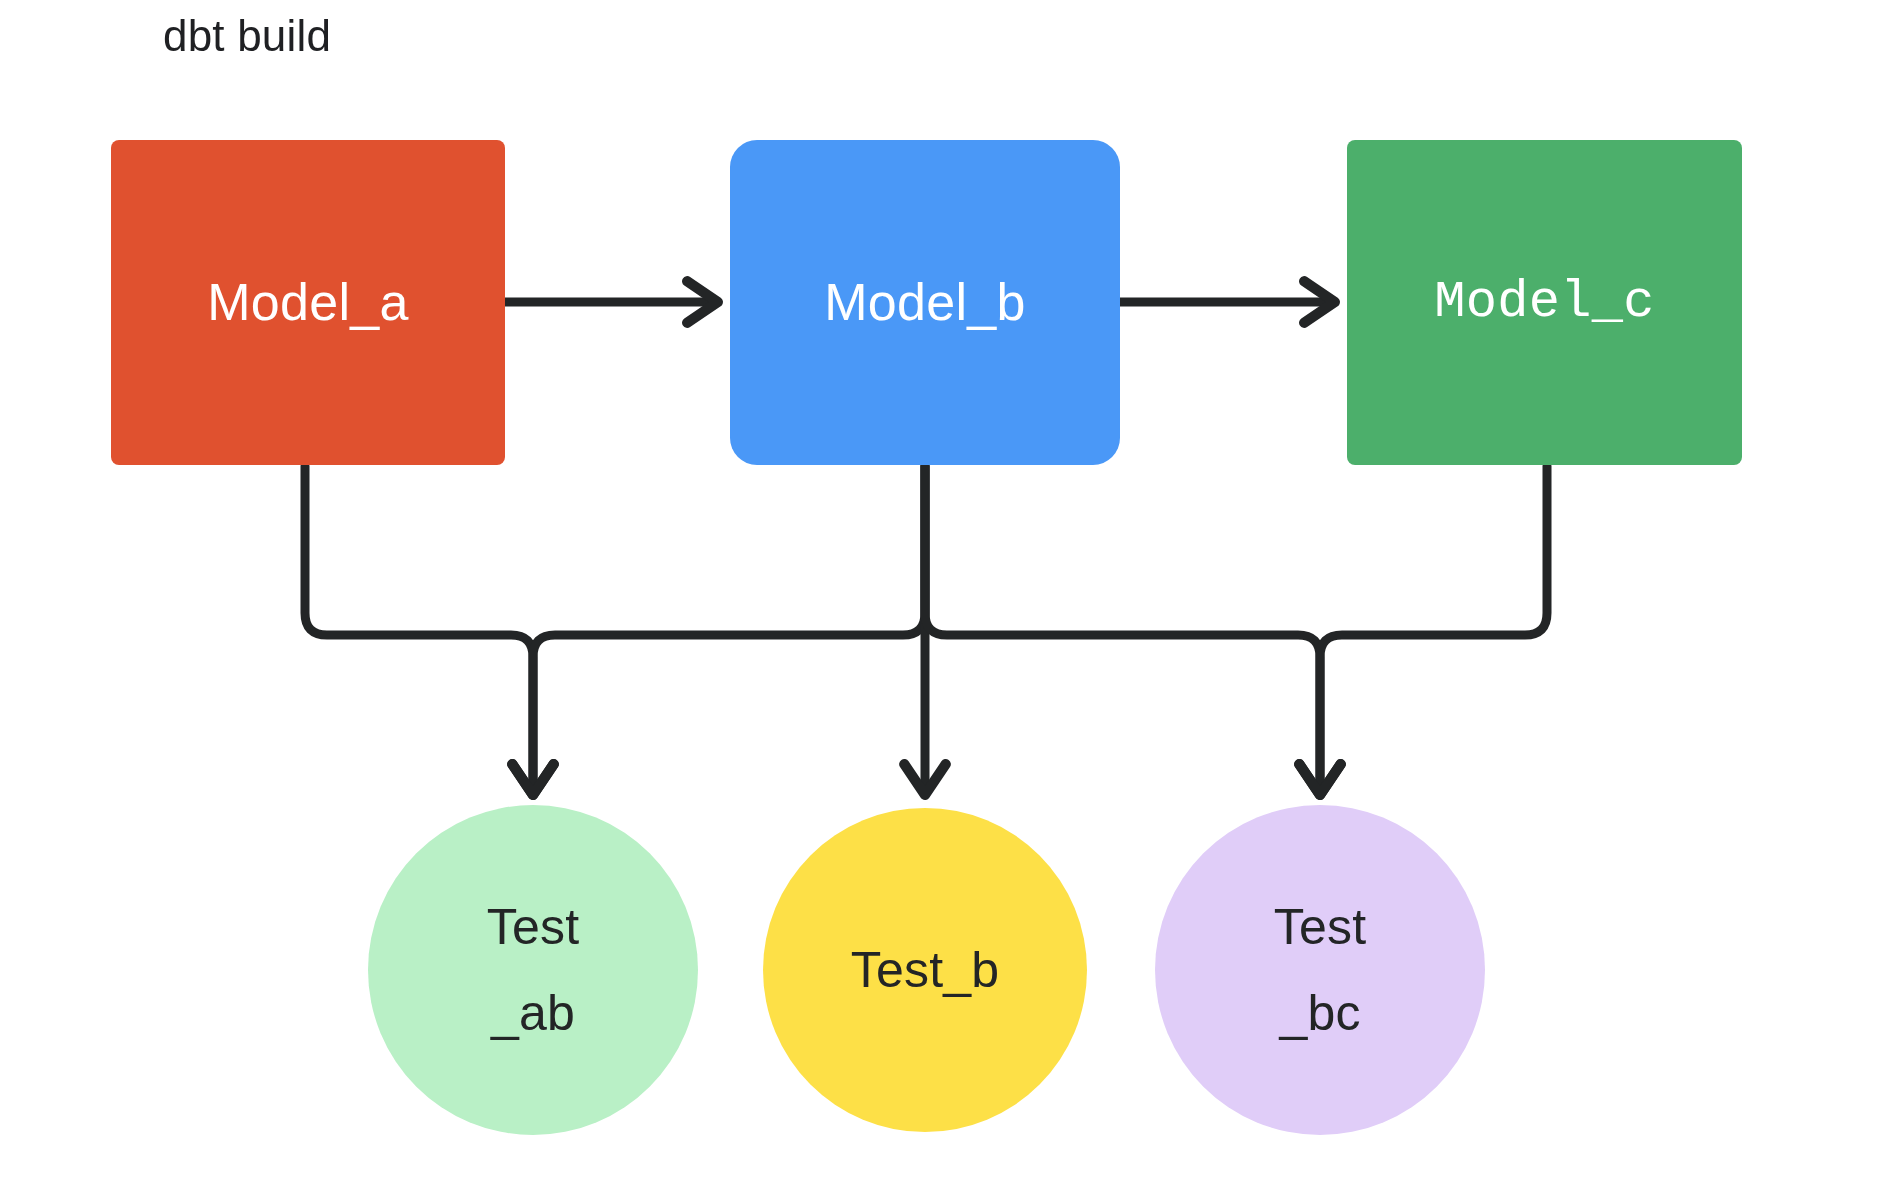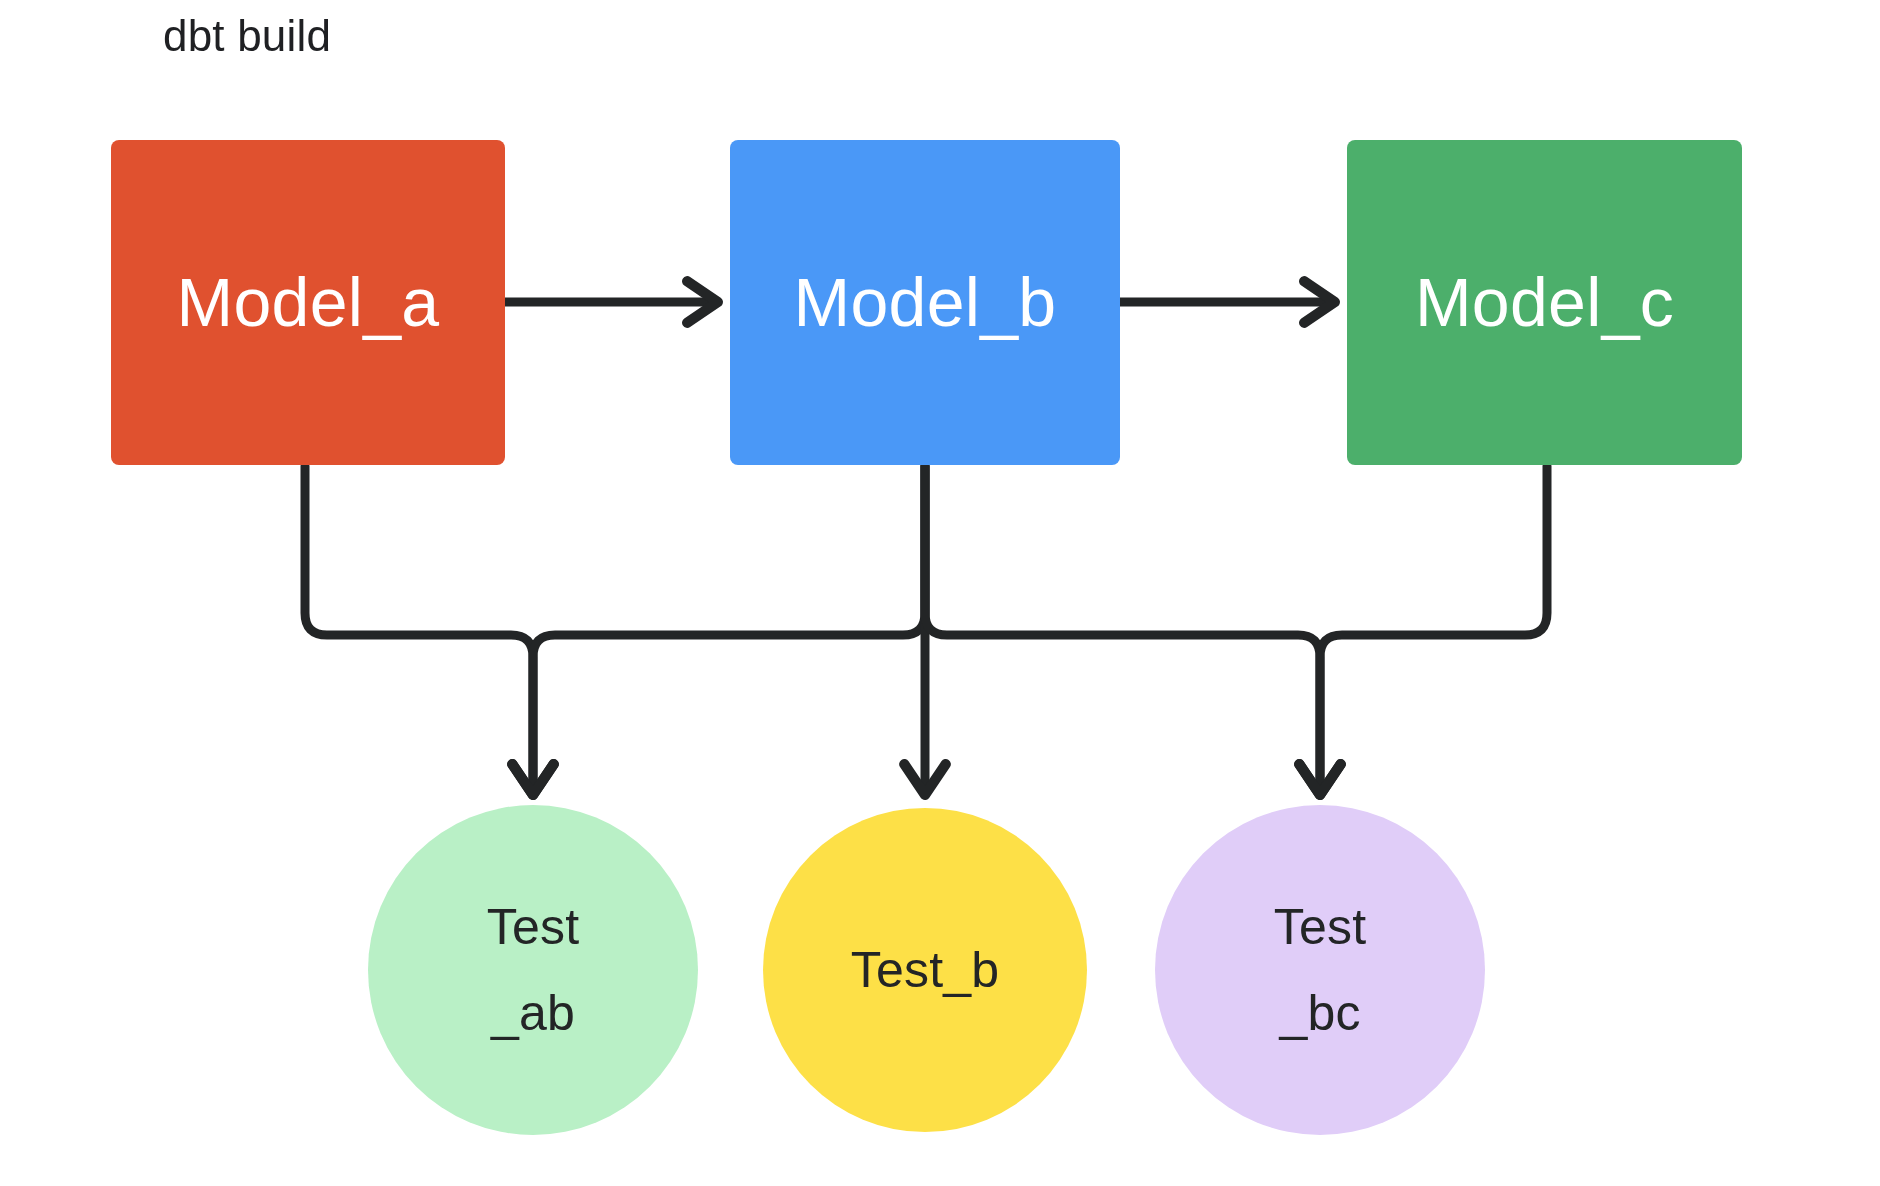--- a/index.html
+++ b/index.html
@@ -39,21 +39,21 @@
   }
   .model-node {
     position: absolute;
     border-radius: 8px;
     display: flex;
     align-items: center;
     justify-content: center;
     box-sizing: border-box;
   }
   .model-label {
-    font-size: 68px;
+    font-size: 52px;
     color: #ffffff;
     line-height: 1.1;
     white-space: nowrap;
     letter-spacing: 0.3px;
   }
   .test-node {
     position: absolute;
     border-radius: 50%;
     display: flex;
     flex-direction: column;
@@ -109,25 +109,25 @@
 
     <g>
       <path d="M1547,466 L1547,613 Q1547,635 1525,635 L1342,635 Q1320,635 1320,657 L1320,793" fill="none" stroke="#232526" stroke-width="9" stroke-linecap="round" stroke-linejoin="round" marker-end="url(#arrowhead)"></path>
     </g>
   </svg>
 
   <div class="model-node" style="left:111px; top:140px; width:394px; height:325px; background:#E0512F;">
     <span class="model-label">Model_a</span>
   </div>
 
-  <div class="model-node" style="left:730px; top:140px; width:390px; height:325px; background:#4A98F7;">
+  <div class="model-node" style="left:730px; top:140px; width:390px; height:325px; background:#4A98F7;border-radius:27px;">
     <span class="model-label">Model_b</span>
   </div>
 
-  <div class="model-node" style="left:1347px; top:140px; width:395px; height:325px; background:#4CAF6B;">
+  <div class="model-node" style="left:1347px; top:140px; width:395px; height:325px; background:#4CAF6B;font-family:Liberation Mono, monospace;">
     <span class="model-label">Model_c</span>
   </div>
 
   <div class="test-node" style="left:368px; top:805px; width:330px; height:330px; background:#B9F0C6;">
     <span class="test-label">Test
 _ab</span>
   </div>
 
   <div class="test-node" style="left:763px; top:808px; width:324px; height:324px; background:#fde047;">
     <span class="test-label">Test_b</span>

